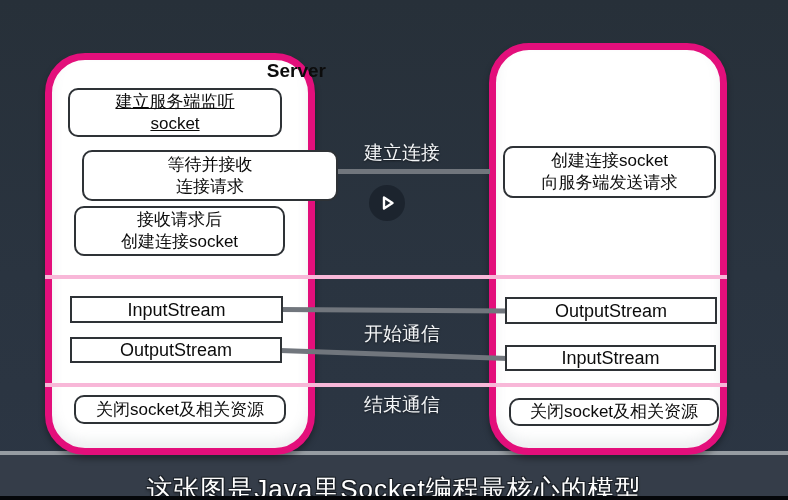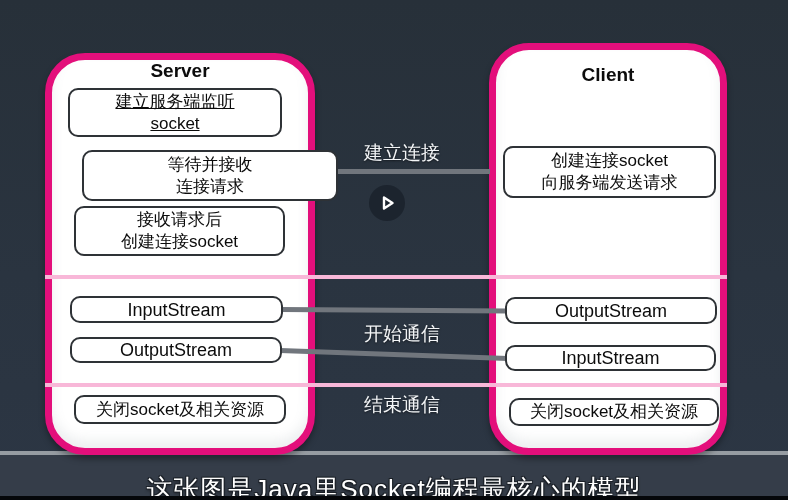--- a/index.html
+++ b/index.html
@@ -39,32 +39,32 @@
     border:7px solid var(--accent-pink,#e30f7b);
     border-radius:40px;z-index:2;box-sizing:border-box;
     box-shadow:0 4px 6px rgba(0,0,0,.35), inset 0 -8px 12px rgba(110,120,135,.12);
   }
   .server-box{left:45px;top:53px;width:270px;height:402px;}
   .client-box{left:489px;top:43px;width:238px;height:412px;}
   .panel-title{
     position:absolute;z-index:7;text-align:center;
     color:#0c0c0c;font-weight:bold;font-size:19px;
   }
-  .server-title{left:45px;top:60px;width:270px;}
+  .server-title{left:56px;top:60px;width:270px;text-align:right;}
   .client-title{left:489px;top:64px;width:238px;}
   
   .node{
     position:absolute;z-index:6;box-sizing:border-box;
     background:#ffffff;border:2px solid var(--node-border,#2e3236);
     border-radius:10px;
     display:flex;align-items:center;justify-content:center;
     text-align:center;color:#0b0b0b;font-size:17px;line-height:1.28;
     white-space:pre-line;
   }
-  .node.stream{border-radius:10px;font-size:18px;line-height:1;}
+  .node.stream{border-radius:0;font-size:18px;line-height:1;}
   .s-step1{left:68px;top:88px;width:214px;height:49px;text-decoration:underline;}
   .s-step2{left:74px;top:150px;width:256px;height:51px;margin-left:8px;}
   .s-step3{left:74px;top:206px;width:211px;height:50px;}
   .s-in  {left:70px;top:296px;width:213px;height:27px;}
   .s-out {left:70px;top:337px;width:212px;height:26px;}
   .s-close{left:74px;top:395px;width:212px;height:29px;font-size:17px;}
   .c-step1{left:503px;top:146px;width:213px;height:52px;}
   .c-out {left:505px;top:297px;width:212px;height:27px;}
   .c-in  {left:505px;top:345px;width:211px;height:26px;}
   .c-close{left:509px;top:398px;width:210px;height:28px;font-size:17px;}
@@ -105,21 +105,20 @@
 
   <div class="caption-strip"></div>
   <div class="caption-bar">
     <span class="caption-text">这张图是Java里Socket编程最核心的模型</span>
   </div>
   <div class="bottom-black"></div>
 
   <div class="big-box server-box"></div>
   <div class="big-box client-box"></div>
   <div class="panel-title server-title">Server</div>
-  <div class="panel-title client-title">Client</div>
 
   <div class="pink-line p1"></div>
   <div class="pink-line p2"></div>
 
   <div class="gray-line g-establish"></div>
   <div class="gray-line g-comm1"></div>
   <div class="gray-line g-comm2"></div>
 
   <div class="node s-step1">建立服务端监听
 socket</div>

